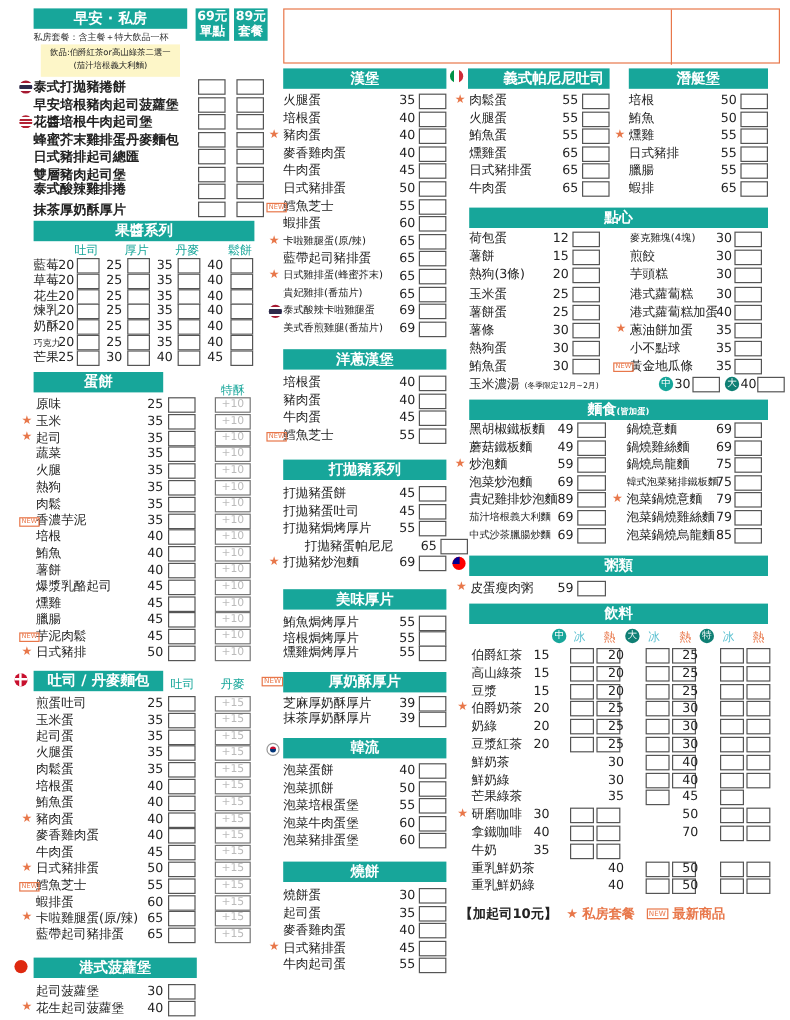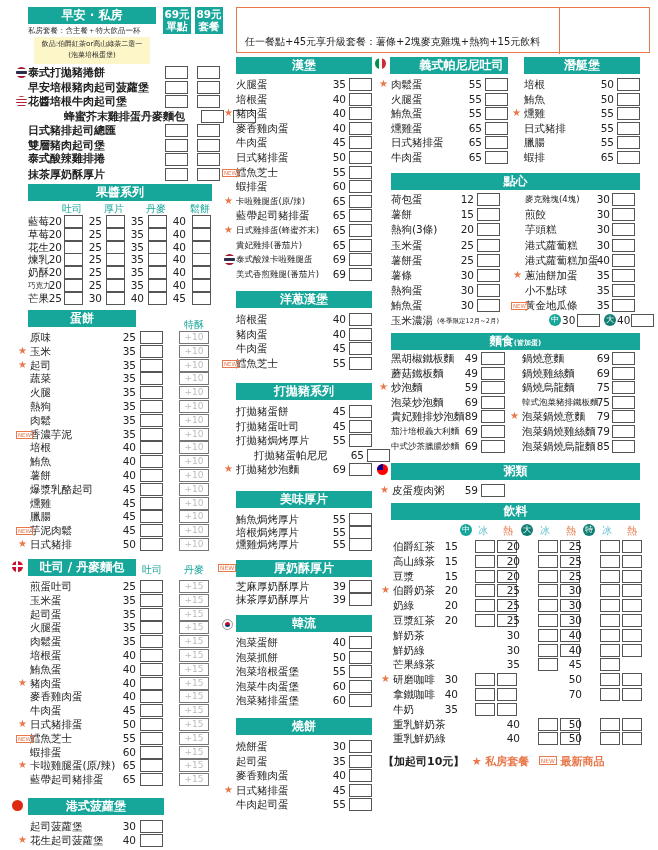--- a/index.html
+++ b/index.html
@@ -26,39 +26,39 @@
   <div>69元</div>
   <div>單點</div>
 </div>
 <div class="abs hdr" style="left:195px;top:7px;width:28px;height:27px;line-height:12px;font-size:10.5px;padding-top:1px;">
   <div>89元</div>
   <div>套餐</div>
 </div>
 <div class="abs" style="left:28px;top:26px;font-size:7.5px;color:#333;">私房套餐：含主餐＋特大飲品一杯</div>
 <div class="abs" style="left:34px;top:37px;width:116px;height:27px;background:#fdf6c8;font-size:7px;text-align:center;line-height:11px;padding-top:2px;">
   <div>飲品:伯爵紅茶or高山綠茶二選一</div>
-  <div>(泡菜培根蛋堡)</div>
+  <div>(茄汁培根義大利麵)</div>
 </div>
 <div id="breakfast-list">
     <div class="row" style="left: 28px; top: 66px; width: 200px;">
       <span class="nm" style="font-weight: bold; font-size: 11px;">泰式打拋豬捲餅</span>
       <span class="bx" style="left: 137px; top: 0px; width: 23px;"></span>
       <span class="bx" style="left: 169px; top: 0px; width: 23px;"></span>
     </div>
     <div class="row" style="left: 28px; top: 80.5px; width: 200px;">
       <span class="nm" style="font-weight: bold; font-size: 11px;">早安培根豬肉起司菠蘿堡</span>
       <span class="bx" style="left: 137px; top: 0px; width: 23px;"></span>
       <span class="bx" style="left: 169px; top: 0px; width: 23px;"></span>
     </div>
     <div class="row" style="left: 28px; top: 95px; width: 200px;">
       <span class="nm" style="font-weight: bold; font-size: 11px;">花醬培根牛肉起司堡</span>
       <span class="bx" style="left: 137px; top: 0px; width: 23px;"></span>
       <span class="bx" style="left: 169px; top: 0px; width: 23px;"></span>
     </div>
-    <div class="row" style="left: 28px; top: 109.5px; width: 200px; margin-left: 36px;">
+    <div class="row" style="left: 28px; top: 109.5px; width: 200px;">
       <span class="nm" style="font-weight: bold; font-size: 11px;">蜂蜜芥末雞排蛋丹麥麵包</span>
       <span class="bx" style="left: 137px; top: 0px; width: 23px;"></span>
       <span class="bx" style="left: 169px; top: 0px; width: 23px;"></span>
     </div>
     <div class="row" style="left: 28px; top: 124px; width: 200px;">
       <span class="nm" style="font-weight: bold; font-size: 11px;">日式豬排起司總匯</span>
       <span class="bx" style="left: 137px; top: 0px; width: 23px;"></span>
       <span class="bx" style="left: 169px; top: 0px; width: 23px;"></span>
     </div>
     <div class="row" style="left: 28px; top: 138.5px; width: 200px;">
@@ -376,21 +376,20 @@
     </div>
     <div class="row" style="left: 30px; top: 834px; width: 200px;">
       <span class="nm">花生起司菠蘿堡</span>
       <span class="pr" style="left: 86px; width: 20px;">40</span>
       <span class="bx" style="left: 110px; top: 0px; width: 23px;"></span>
     </div>
   </div>
 
 <div class="abs" style="left:236px;top:7px;width:414px;height:46px;border:1px solid #e8774a;">
   <div class="abs" style="left:322px;top:0;width:1px;height:46px;background:#e8774a"></div>
-  <div style="position:absolute;left:8px;top:27px;font-size:10px;">任一餐點+45元享升級套餐：薯條+2塊麥克雞塊+熱狗+15元飲料</div>
 </div>
 
 <div class="abs hdr" style="left:236px;top:57px;width:136px;">漢堡</div>
 <div id="burger-list">
     <div class="row" style="left: 236px; top: 78px; width: 140px;">
       <span class="nm">火腿蛋</span>
       <span class="pr" style="left: 90px; width: 20px;">35</span>
       <span class="bx" style="left: 113px; top: 0px; width: 23px;"></span>
     </div>
     <div class="row" style="left: 236px; top: 92.6px; width: 140px;">

